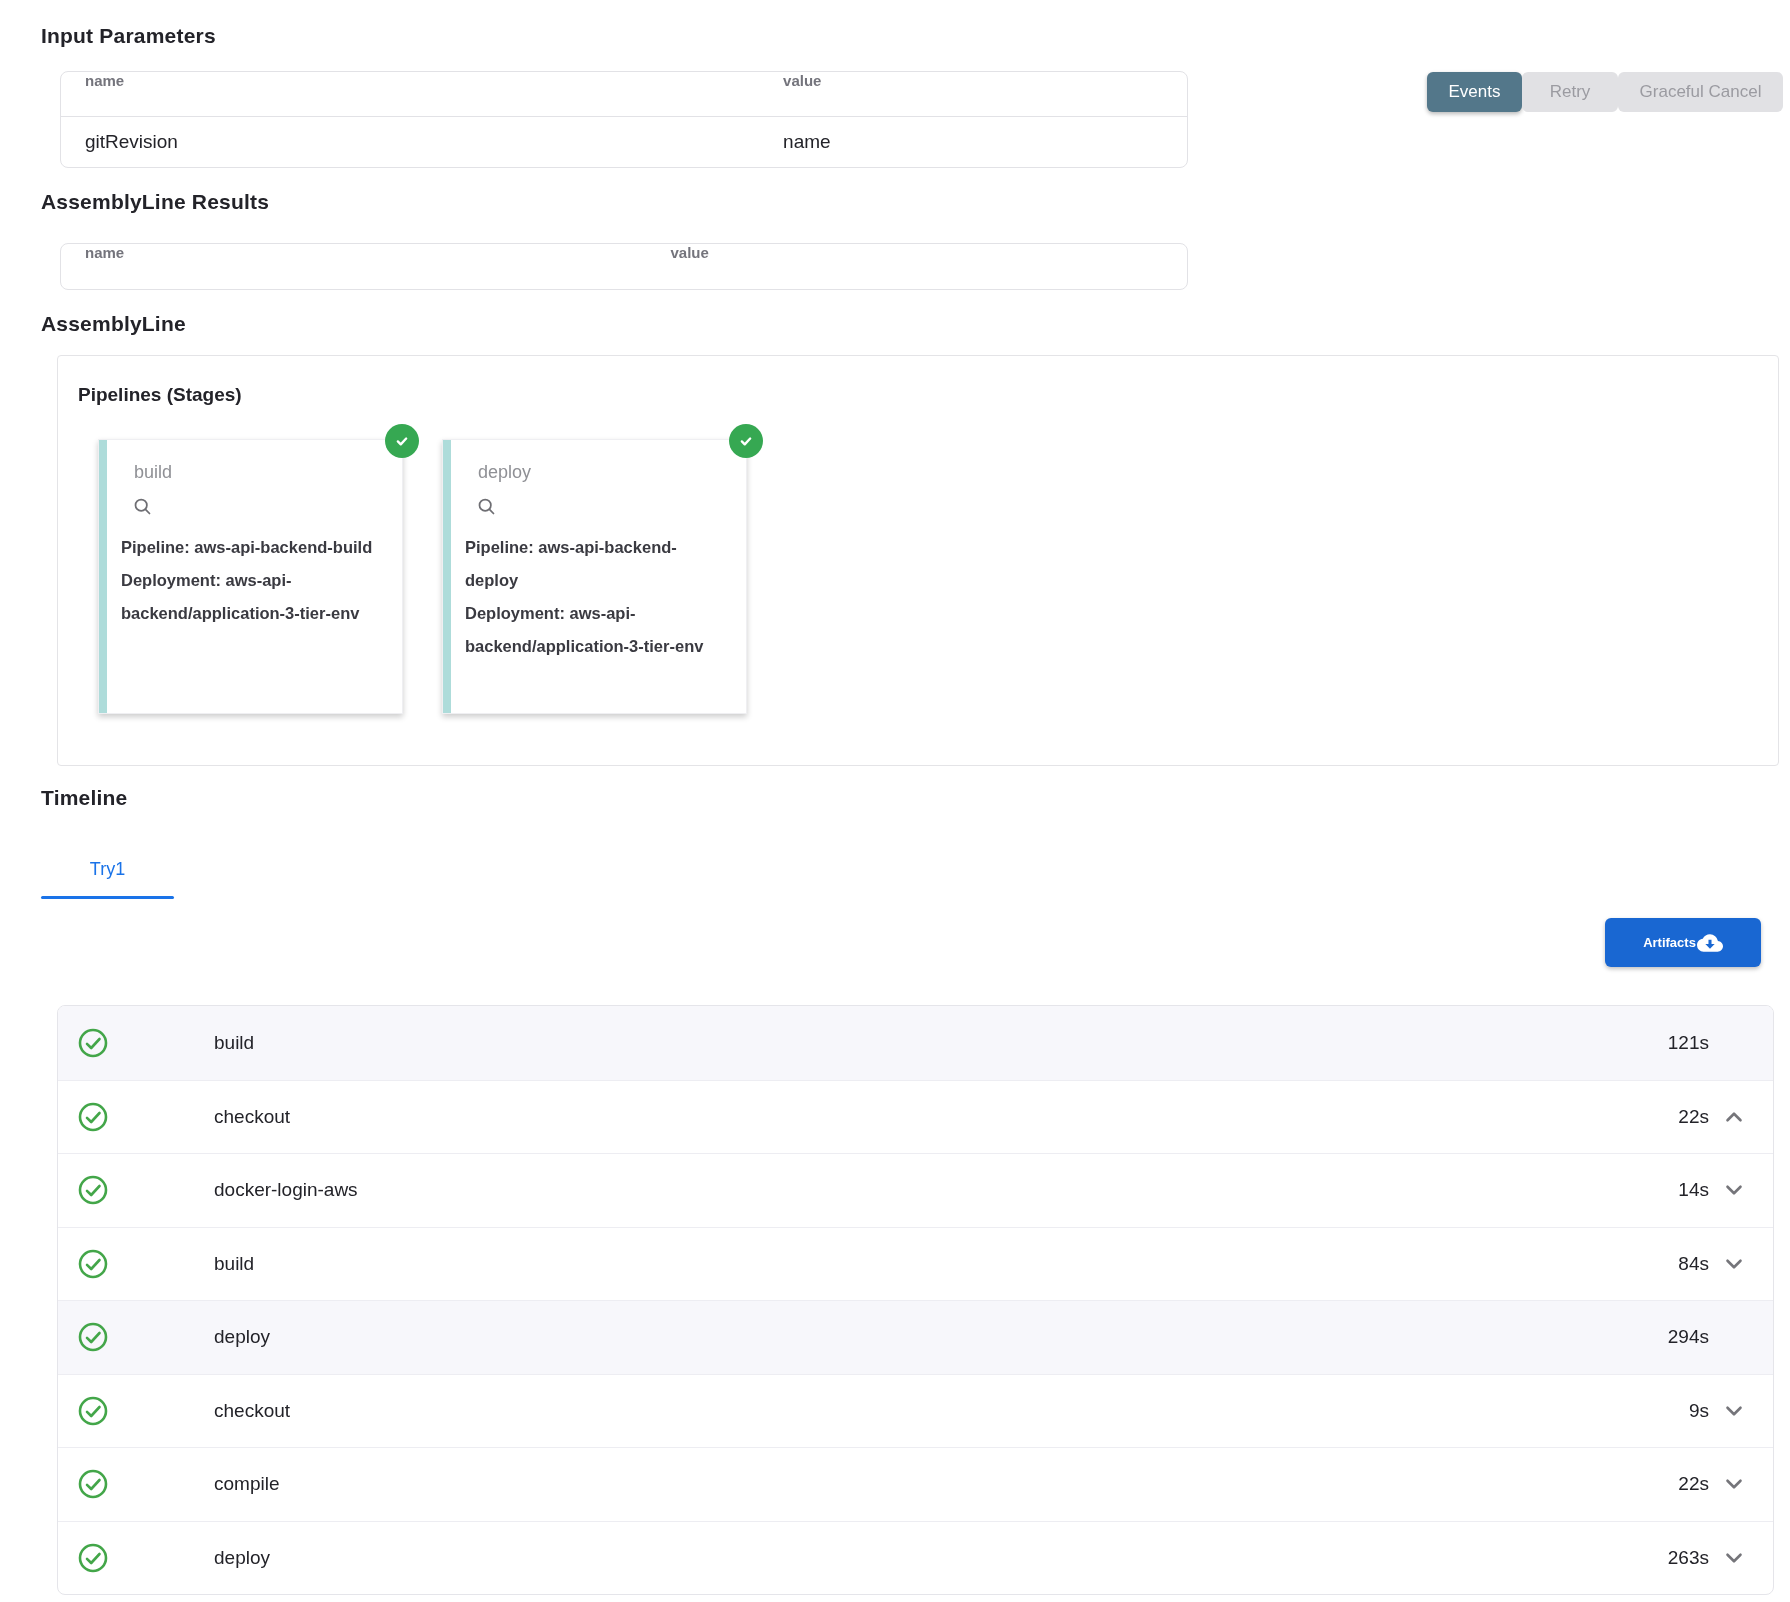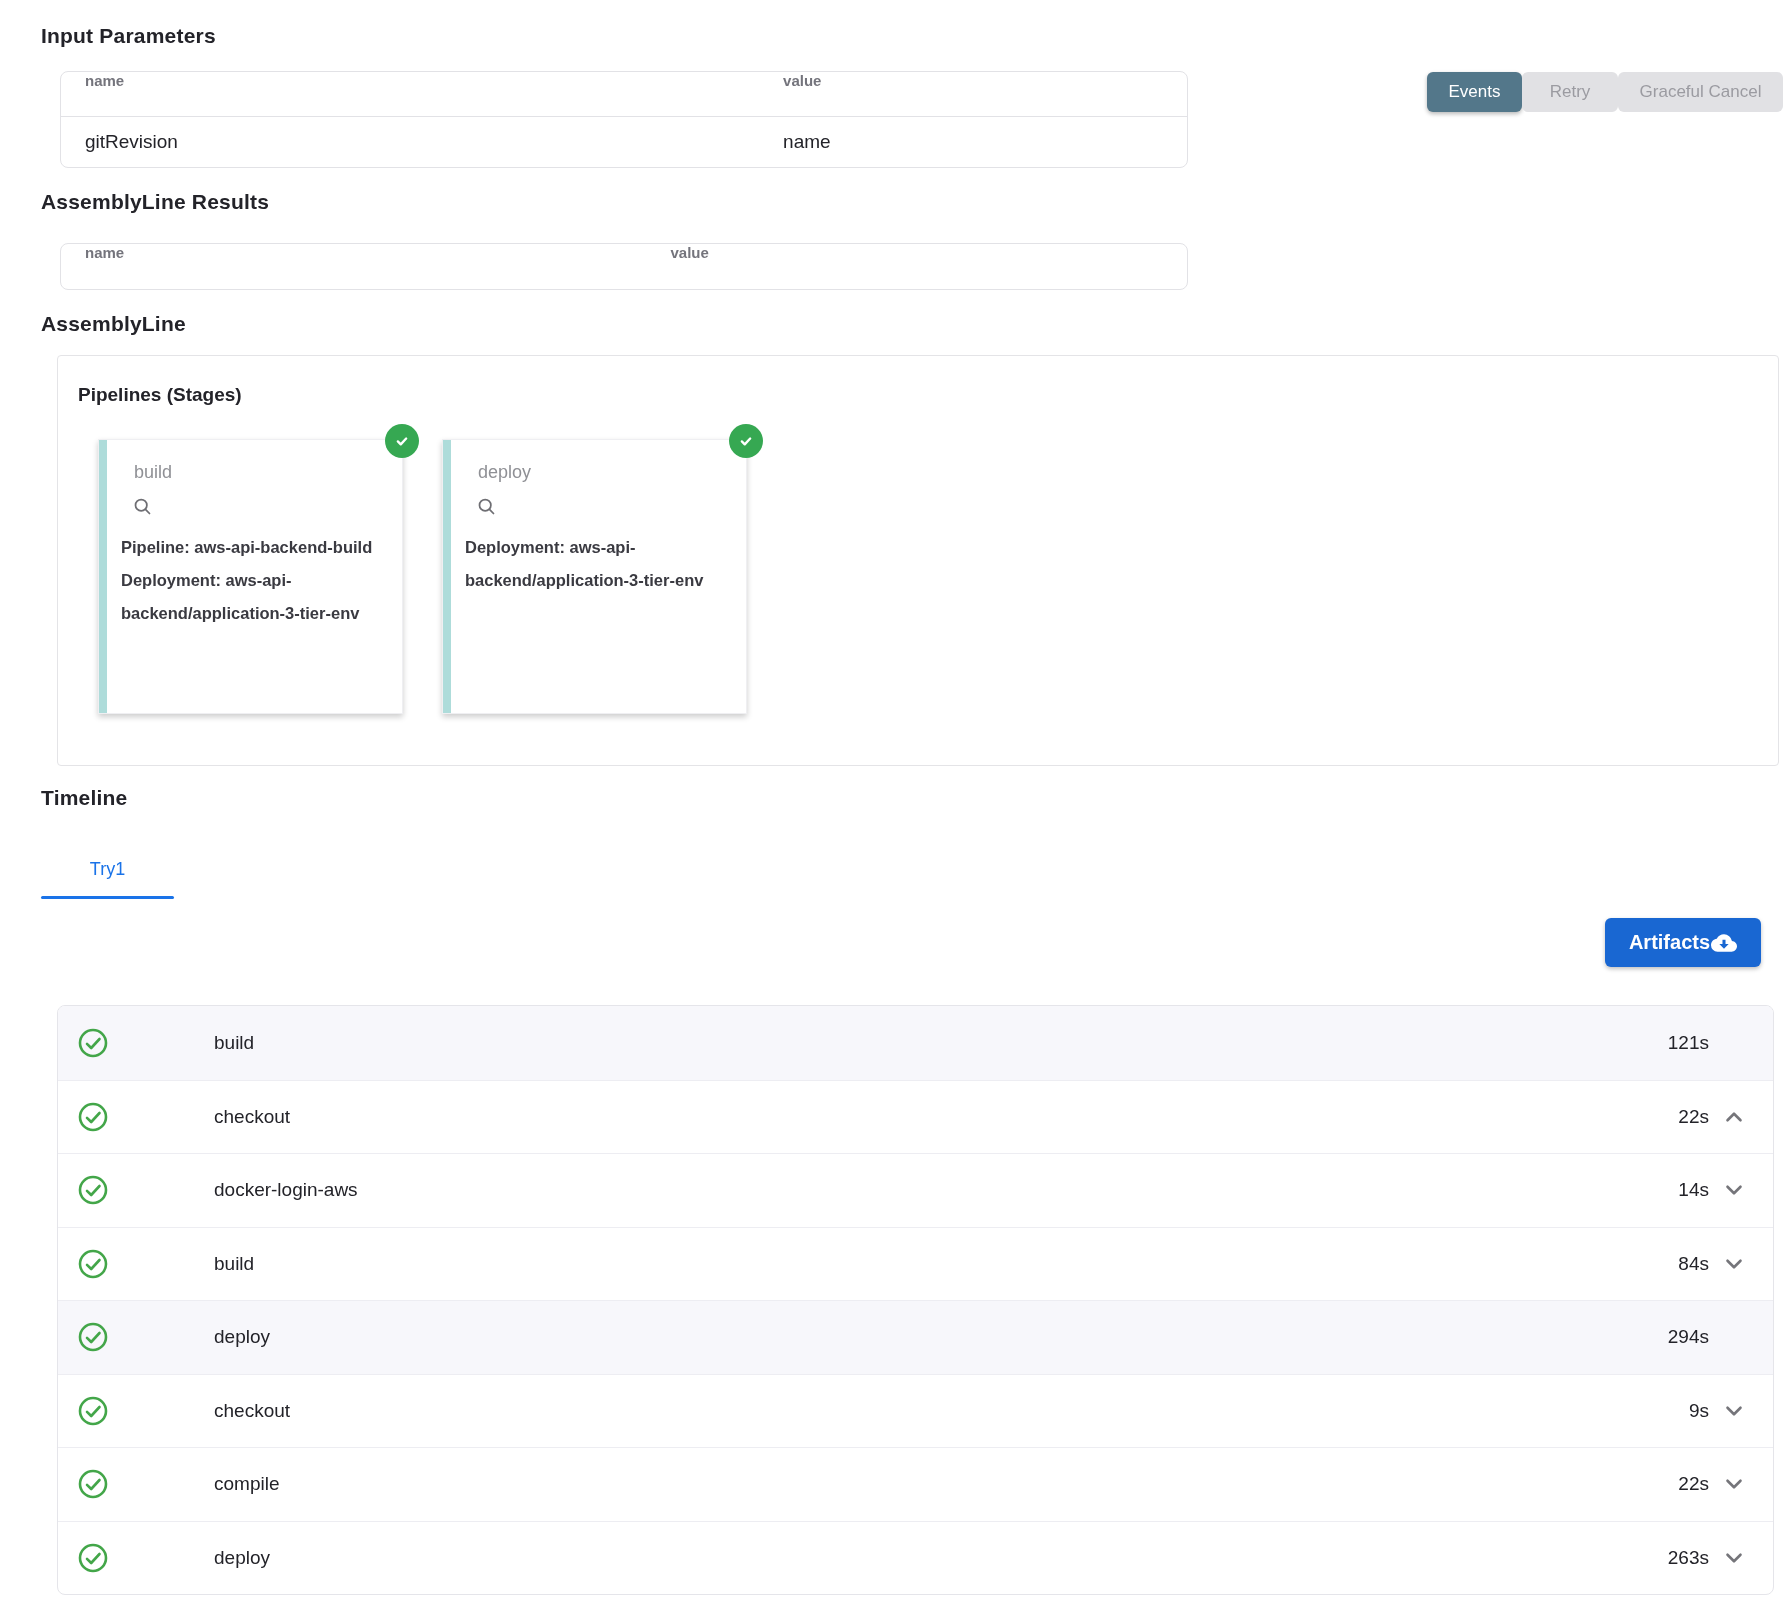--- a/index.html
+++ b/index.html
@@ -67,21 +67,21 @@
     background:var(--badge-green);display:flex;align-items:center;justify-content:center;}
 
   
   .tabbar{position:absolute;top:852px;left:41px;}
   .tab{width:133px;text-align:center;cursor:pointer;}
   .tab-label{display:inline-block;margin-top:7px;font-size:18px;font-weight:500;color:var(--accent-blue);}
   .tab-underline{margin-top:16px;height:3px;background:var(--accent-blue);border-radius:2px;}
 
   
   .artifacts-btn{position:absolute;top:918px;left:1605px;width:156px;height:49px;border:none;
-    background:var(--artifacts-blue);border-radius:6px;color:#fff;font-weight:700;font-size:20px;
+    background:var(--artifacts-blue);border-radius:6px;color:#fff;font-weight:700;font-size:13px;
     font-family:inherit;display:flex;align-items:center;justify-content:center;gap:1px;cursor:pointer;
     box-shadow:0 2px 4px rgba(0,0,0,.25);}
 
   
   .steps{position:absolute;top:1005px;left:57px;width:1717px;background:#fff;
     border:1px solid #e5e5ea;border-radius:8px;overflow:hidden;}
   .step-row{display:flex;align-items:center;height:73.5px;cursor:pointer;}
   .step-row + .step-row{border-top:1px solid #ededf2;}
   .step-row.highlight{background:var(--row-highlight);}
   .step-icon{margin-left:19px;width:32px;height:32px;flex:none;}
@@ -155,20 +155,21 @@
       <svg width="20" height="20" viewBox="0 0 24 24">
         <polyline points="7,12.5 10.5,16 17,9" fill="none" stroke="#ffffff" stroke-width="2.8" stroke-linecap="round" stroke-linejoin="round"></polyline>
       </svg>
     </div>
     <div class="stage-title">deploy</div>
     <svg class="stage-search" viewBox="0 0 24 24">
       <circle cx="10.5" cy="10.5" r="6.5" fill="none" stroke="#6e6e73" stroke-width="2"></circle>
       <line x1="15.4" y1="15.4" x2="20" y2="20" stroke="#6e6e73" stroke-width="2" stroke-linecap="round"></line>
     </svg>
     <div class="stage-text">
+      <p>Pipeline: aws-api-backend-deploy</p>
       <p>Deployment: aws-api-backend/application-3-tier-env</p>
     </div>
   </div>
       </div>
   </div>
 
   <h2 class="h h-timeline">Timeline</h2>
 
   <div class="tabbar">
     <div class="tab">

